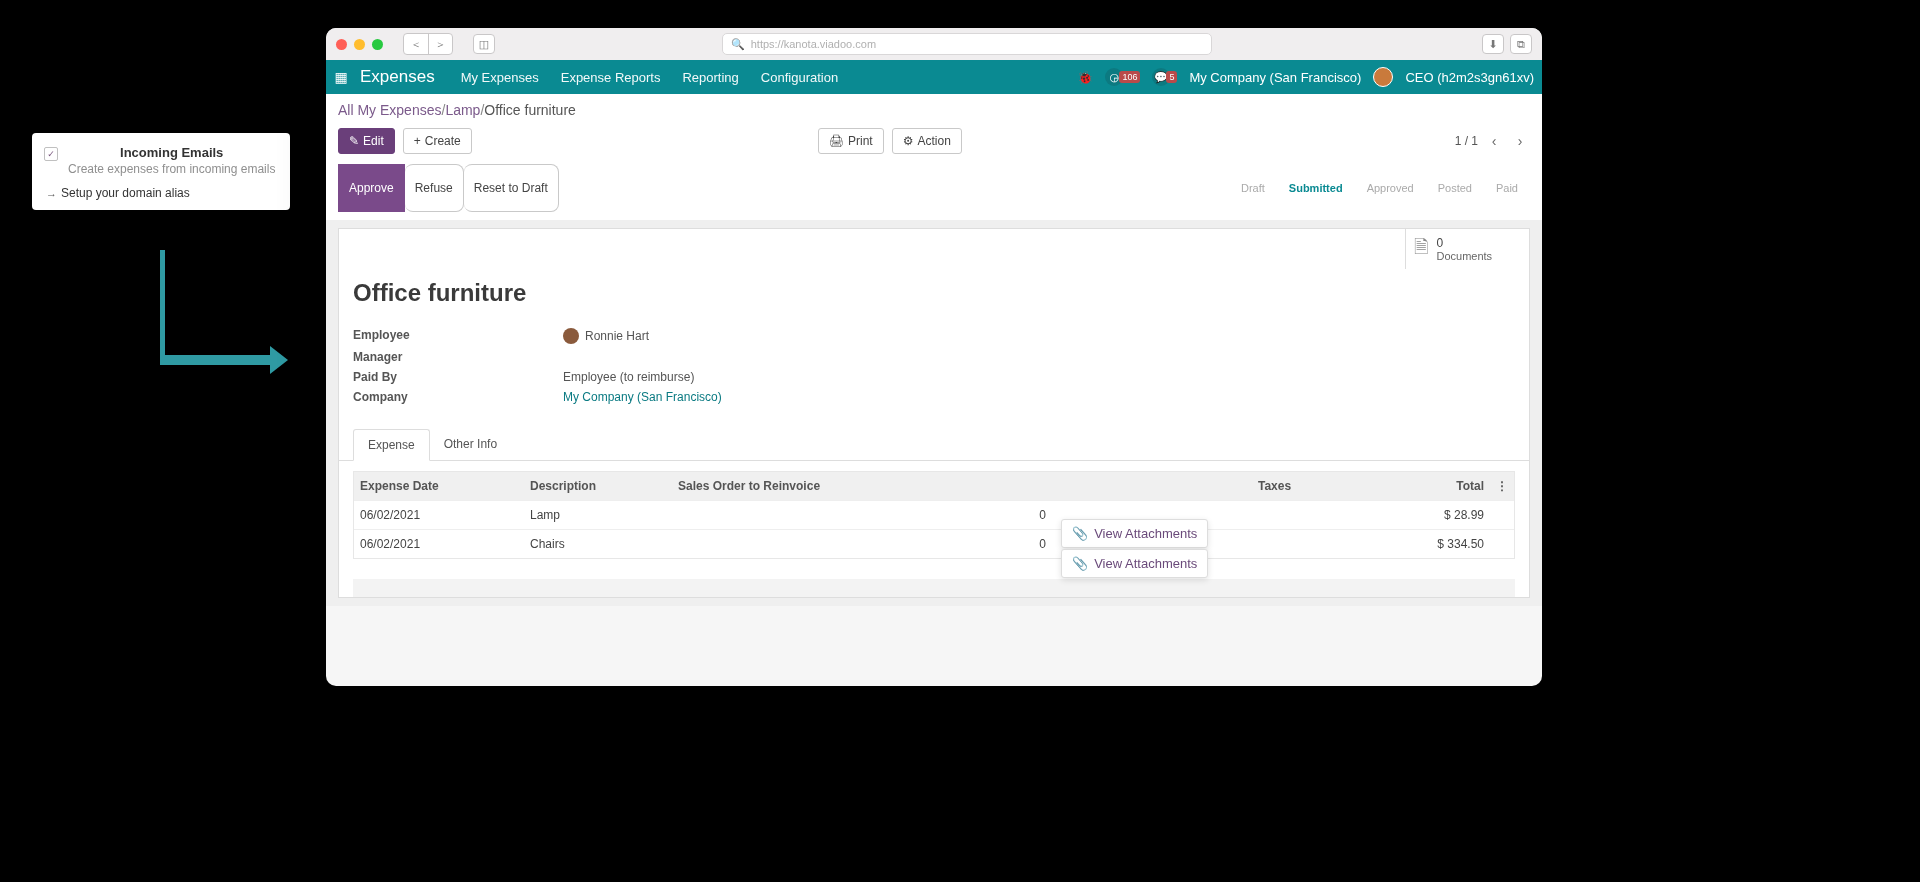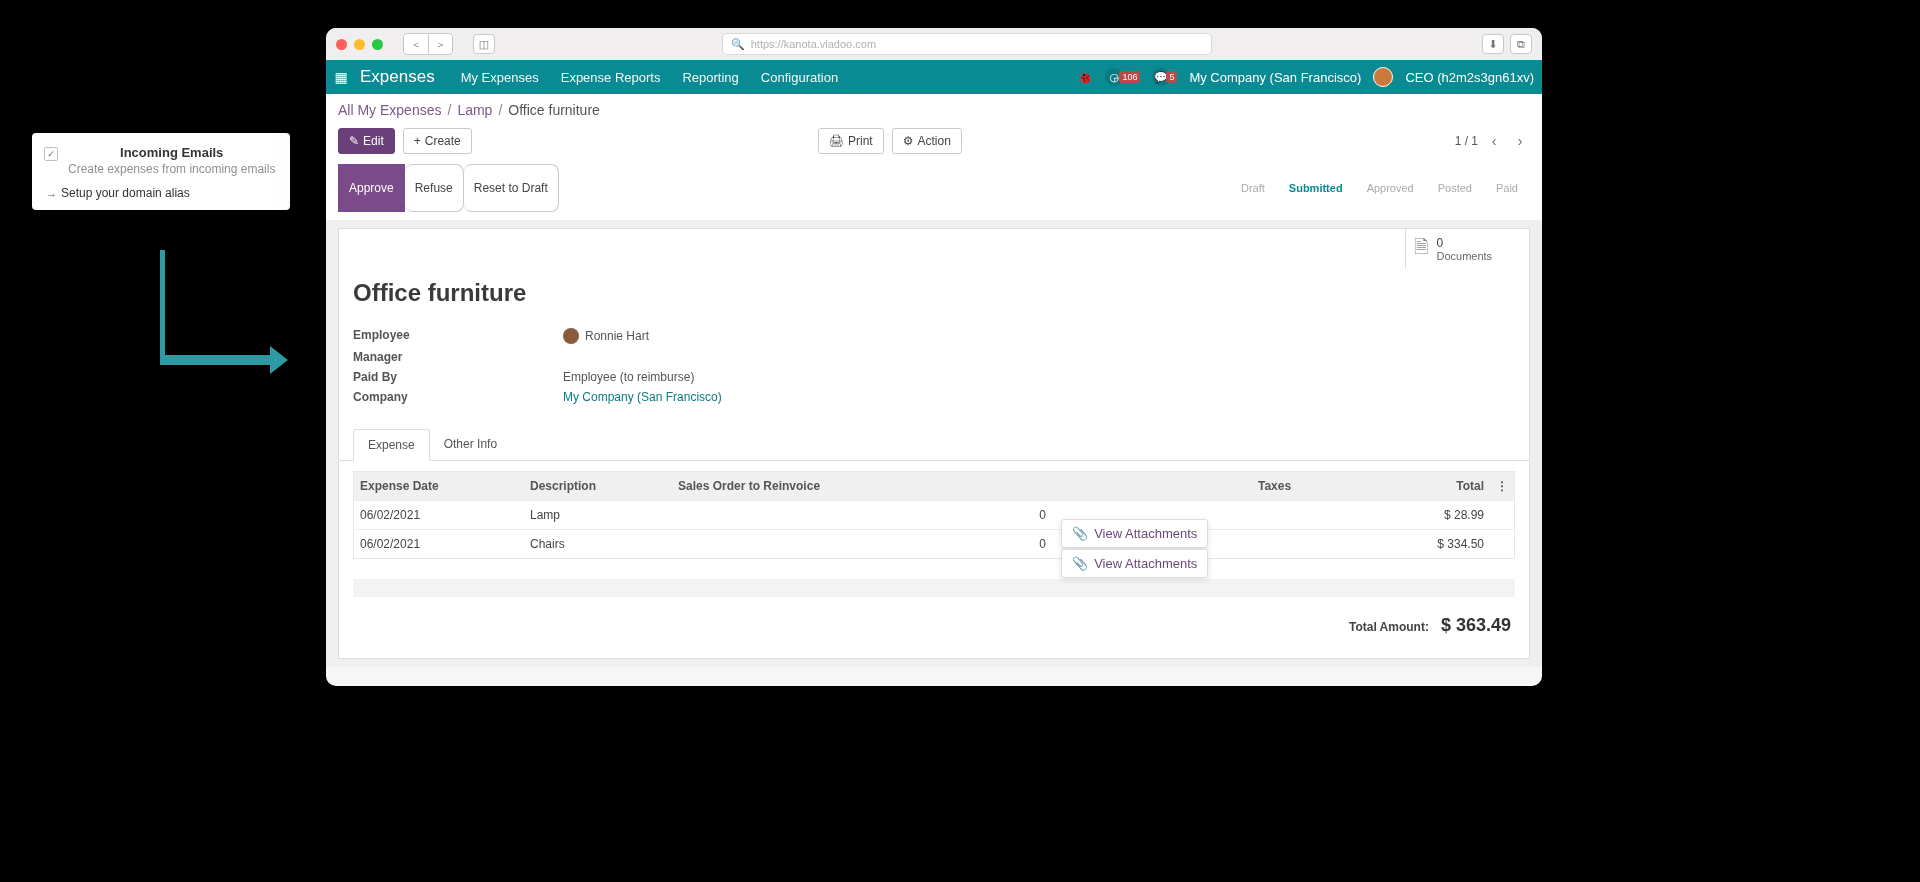--- a/index.html
+++ b/index.html
@@ -40,21 +40,21 @@
 .topnav .apps { width:30px; display:flex; align-items:center; justify-content:center; font-size:14px; }
 .topnav .brand { font-size:17px; font-weight:400; margin-right:26px; margin-left:4px; }
 .topnav .navlinks { display:flex; gap:22px; }
 .topnav .navlinks span { opacity:0.95; }
 .topnav .rightnav { margin-left:auto; display:flex; align-items:center; gap:12px; padding-right:8px; }
 .badge-pill { display:inline-flex; align-items:center; }
 .bp-circle { width:18px; height:18px; border-radius:50%; background:#0c7a81; display:flex; align-items:center; justify-content:center; font-size:11px; }
 .bp-n { background:#b94a4a; font-size:9px; padding:1px 3px; border-radius:3px; margin-left:-4px; }
 .avatar { width:20px; height:20px; border-radius:50%; background:#c97a3c; border:1px solid #fff; }
 
-.breadcrumb-row { background:#fff; padding:8px 12px 4px 12px; display:flex; align-items:center; gap:6px; }
+.breadcrumb-row { background:#fff; padding:8px 12px 4px 12px; display:flex; align-items:center; gap:0; }
 .breadcrumb-row a { color:#7b5a8b; text-decoration:none; font-size:14px; }
 .breadcrumb-row .sep { color:#888; font-size:14px; }
 .breadcrumb-row .cur { color:#555; font-size:14px; }
 
 .action-row { background:#fff; padding:6px 12px 10px 12px; display:flex; align-items:center; gap:8px; }
 .btn { border:1px solid #c9c9c9; background:#fff; padding:5px 10px; font-size:12px; color:#444; border-radius:3px; display:inline-flex; align-items:center; gap:4px; }
 .btn.primary { background:#6a3f7a; border-color:#6a3f7a; color:#fff; }
 .action-right { margin-left:auto; font-size:12px; color:#555; display:flex; align-items:center; gap:6px; }
 .pager-btn { width:20px; font-size:14px; color:#666; text-align:center; }
 
@@ -285,19 +285,15 @@
       <div class="attach-float" style="left:722px; top:290px;">
         <span>📎</span>
         <span>View Attachments</span>
       </div>
       <div class="attach-float" style="left:722px; top:320px;">
         <span>📎</span>
         <span>View Attachments</span>
       </div>
 
       <div class="totbar"></div>
-      <div class="totline">
-        <span class="tl">Total Amount:</span>
-        <span class="tv">$ 363.49</span>
-      </div>
     </div>
   </div>
 </div>
 
 </body></html>

